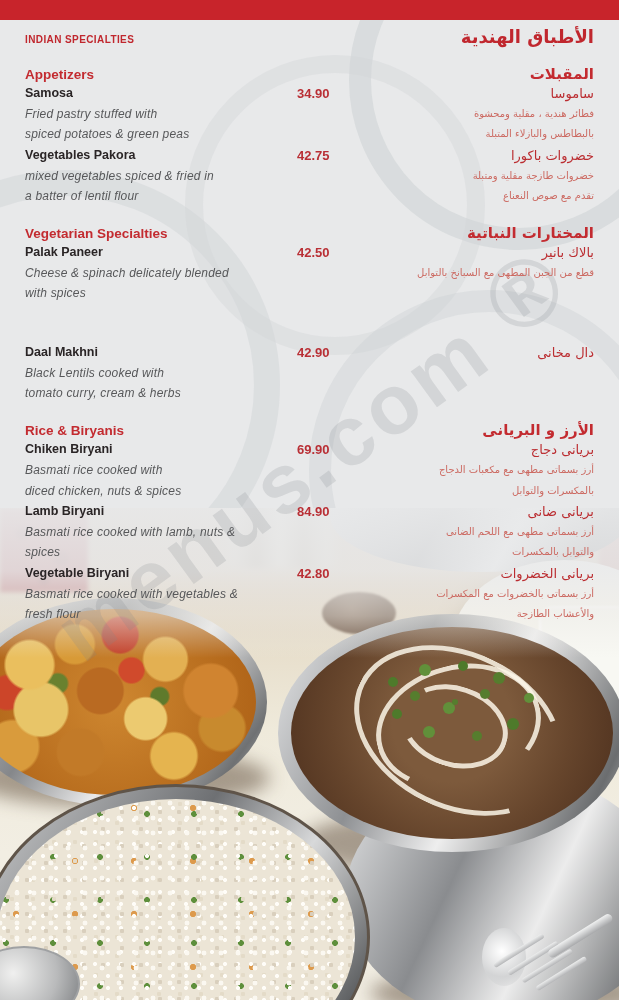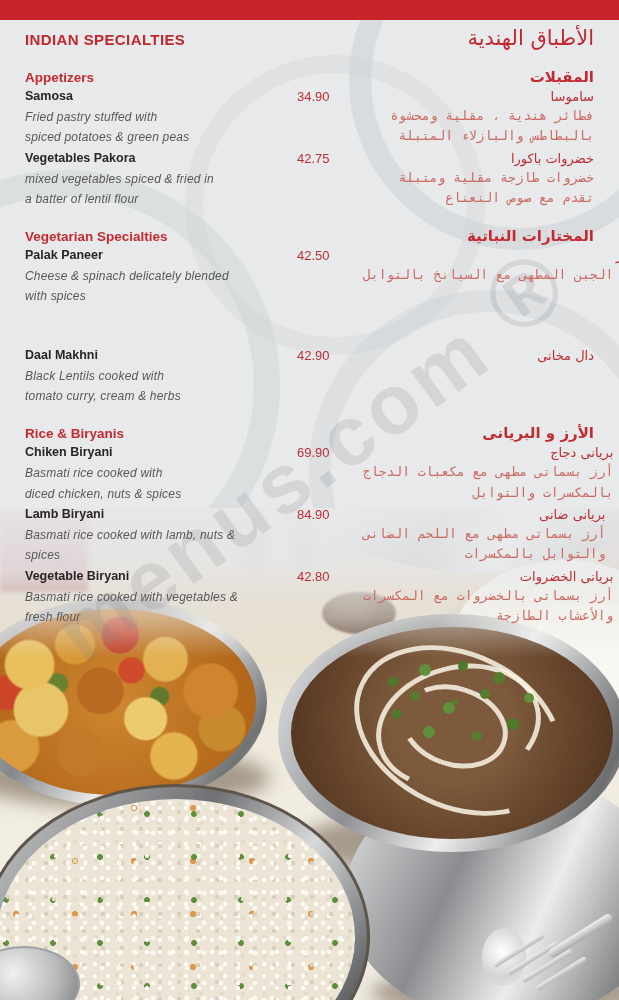--- a/index.html
+++ b/index.html
@@ -139,33 +139,33 @@
   .glint { position:absolute; left:482px; top:420px; width:44px; height:58px; border-radius:50%;
     background:radial-gradient(circle at 45% 40%, #ffffff, #d3d4d5 60%, rgba(210,210,210,0)); z-index:4; }
   
   .photo-overlay { position:absolute; left:0; top:0; width:100%; height:150px; z-index:5;
     background:linear-gradient(180deg, rgba(233,234,235,.95) 0%, rgba(233,234,235,.86) 42%,
       rgba(236,235,231,.55) 72%, rgba(240,238,233,0) 100%); }
 
   
   .menu { position:absolute; left:25px; top:26px; width:569px; z-index:10; }
   .hdr { display:flex; justify-content:space-between; align-items:baseline; }
-  .title-en { color:#c0272e; font-size:15px; font-weight:bold; letter-spacing:.4px; }
-  .title-ar { color:#c0272e; font-size:21px; font-weight:normal; direction:rtl; font-family:"DejaVu Sans", sans-serif; }
+  .title-en { color:#c0272e; font-size:10px; font-weight:bold; letter-spacing:.4px; }
+  .title-ar { color:#c0272e; font-size:18px; font-weight:bold; direction:rtl; font-family:"DejaVu Sans", sans-serif; }
   .sec-hdr { display:flex; justify-content:space-between; align-items:baseline; margin-top:18px; }
   .sec-en { color:#c32b30; font-size:13.5px; font-weight:bold; }
   .sec-ar { color:#c32b30; font-size:15px; font-weight:bold; direction:rtl; font-family:"DejaVu Sans", sans-serif; }
   .item { display:grid; grid-template-columns:272px 66px 1fr; }
   .item.gap { margin-top:38px; }
   .name-en { color:#2a2526; font-size:12.5px; font-weight:bold; line-height:21px; }
-  .price { color:#b92f35; font-size:13px; font-weight:normal; line-height:21px; }
+  .price { color:#b92f35; font-size:13px; font-weight:bold; line-height:21px; }
   .desc-en div { color:#57585a; font-size:12px; font-style:italic; line-height:20.3px; letter-spacing:.2px; }
   .ar-cell { text-align:right; direction:rtl; font-family:"DejaVu Sans", sans-serif; white-space:nowrap; }
   .name-ar { color:#bb2d31; font-size:13px; font-weight:normal; line-height:21px; }
-  .desc-ar div { color:#cc6a62; font-size:13px; line-height:20.3px;font-family:Liberation Mono, monospace; }
+  .desc-ar div { color:#cc6a62; font-size:10px; line-height:20.3px; }
 </style>
 </head>
 <body>
 
 <div class="page">
 
   <div class="swirl sw1"></div>
   <div class="swirl sw2"></div>
   <div class="swirl sw3"></div>
   <div class="swirl sw4"></div>

